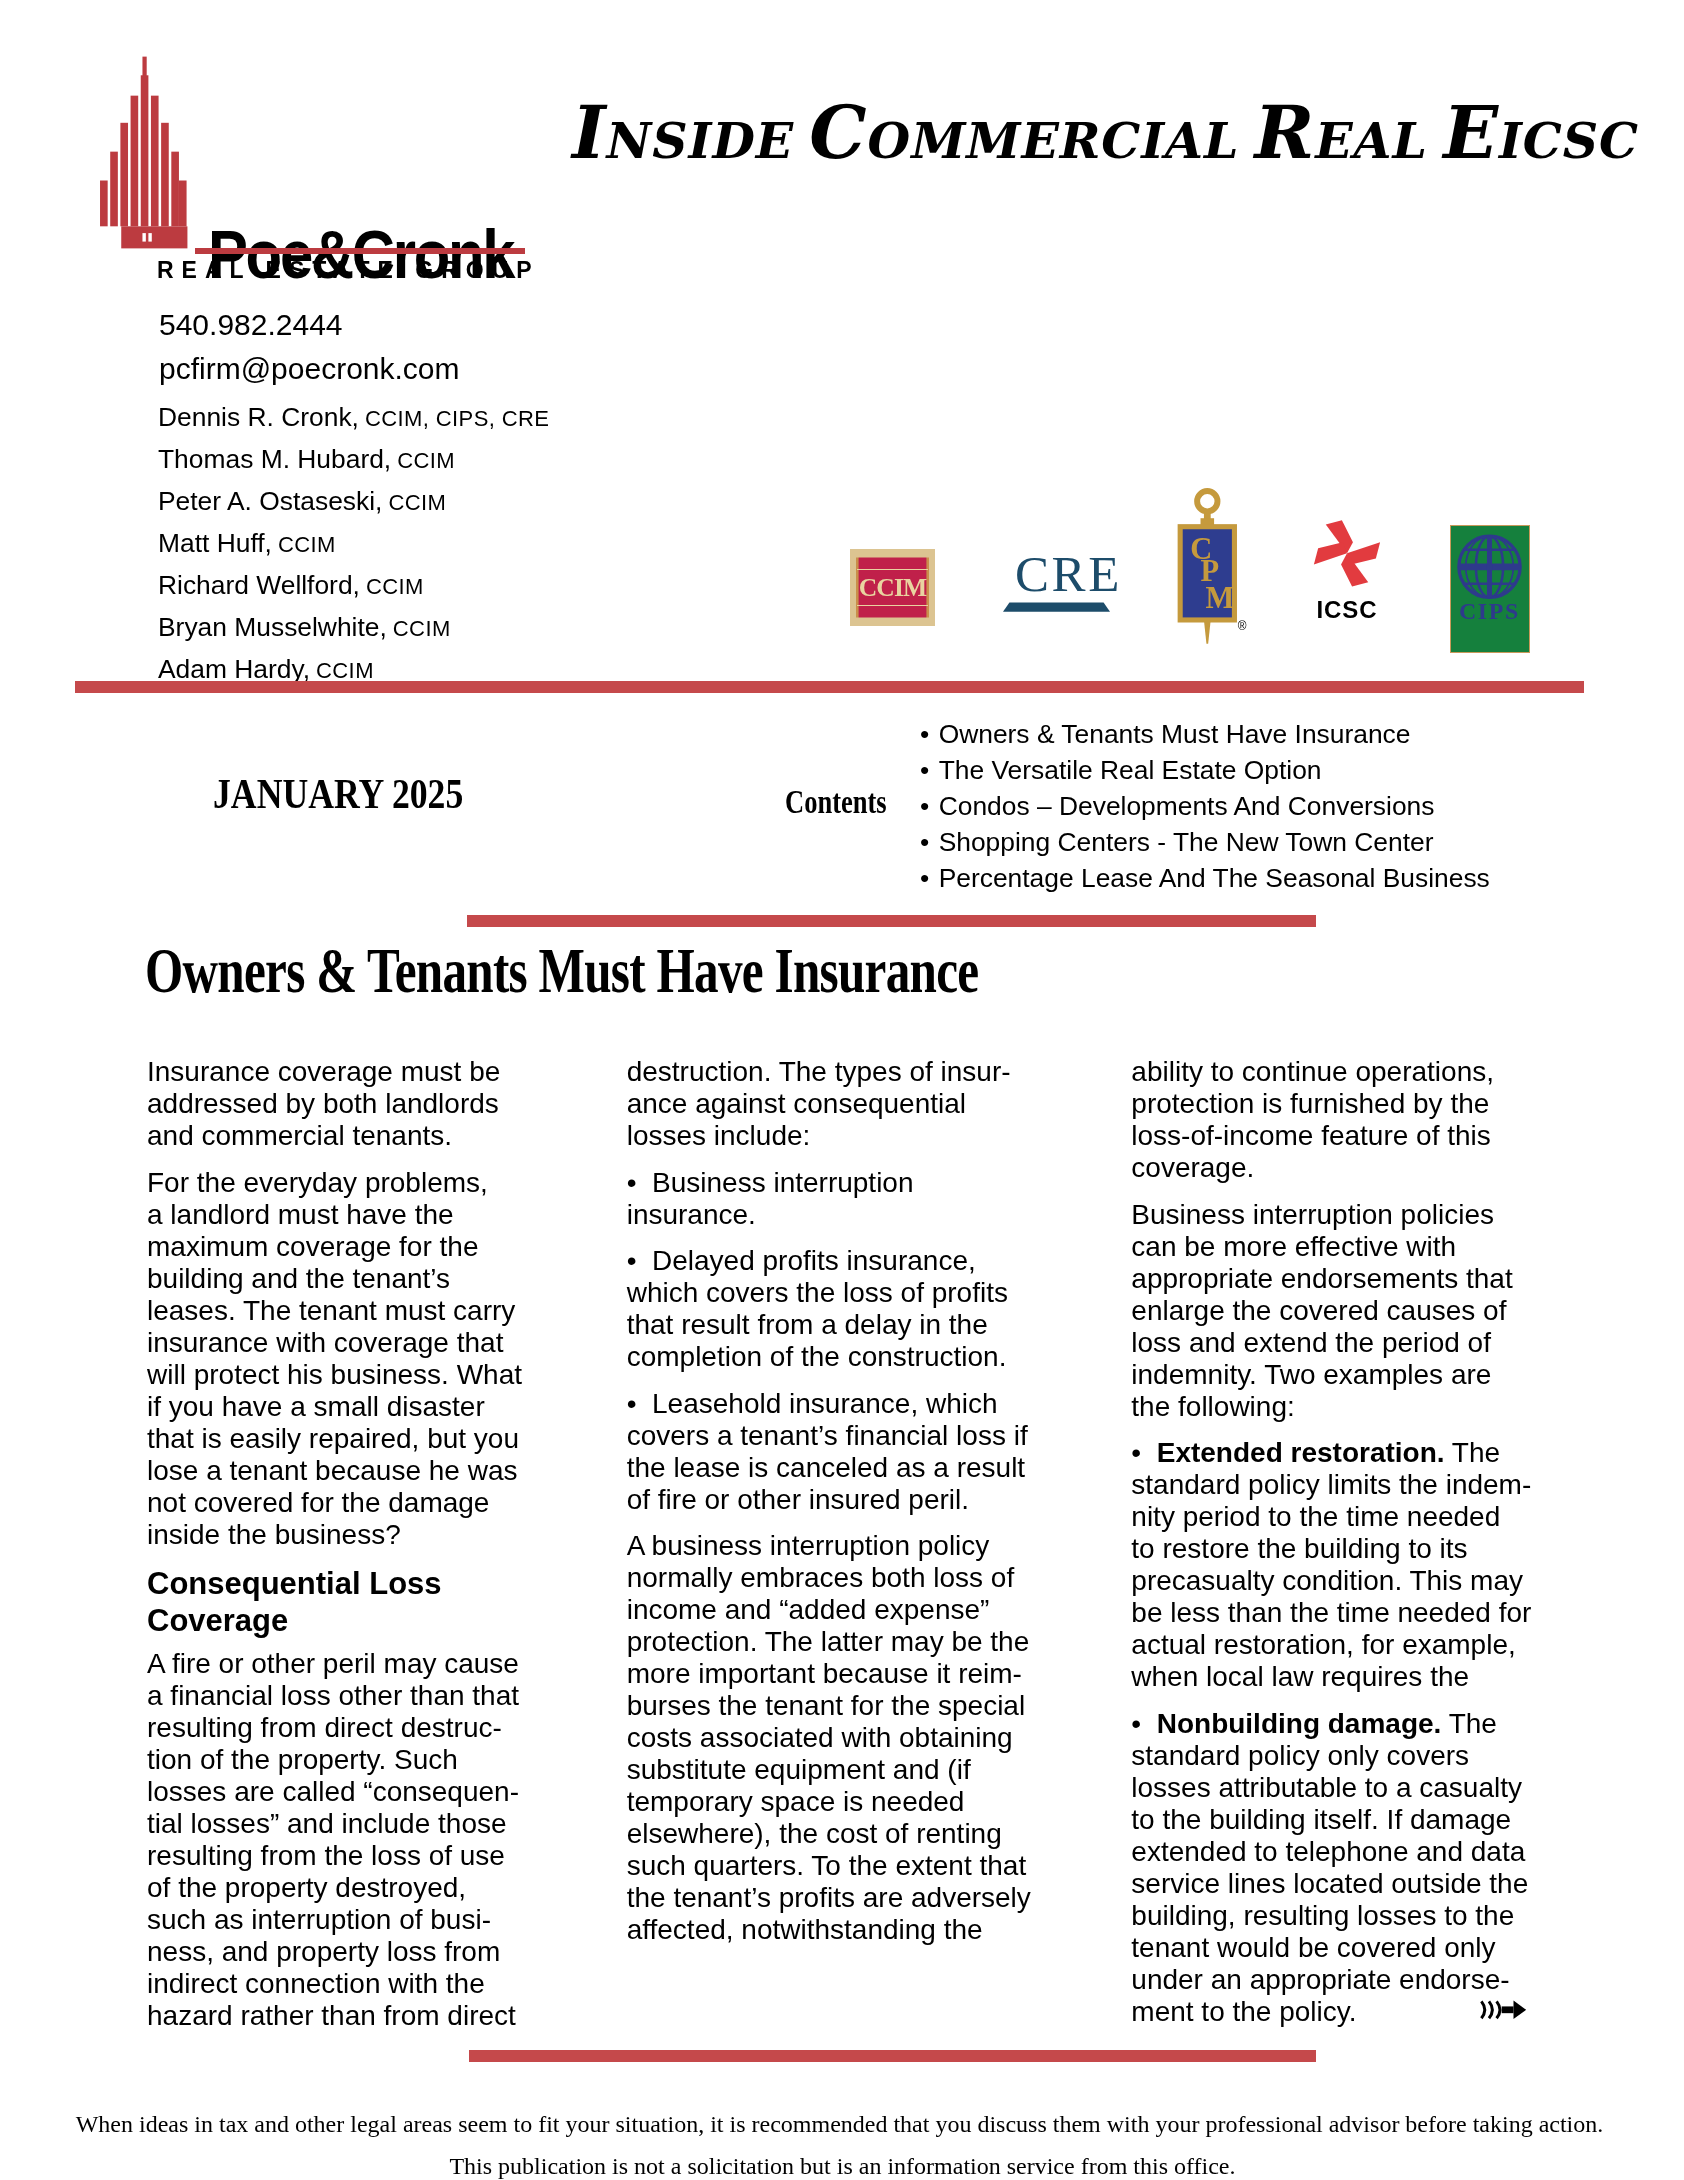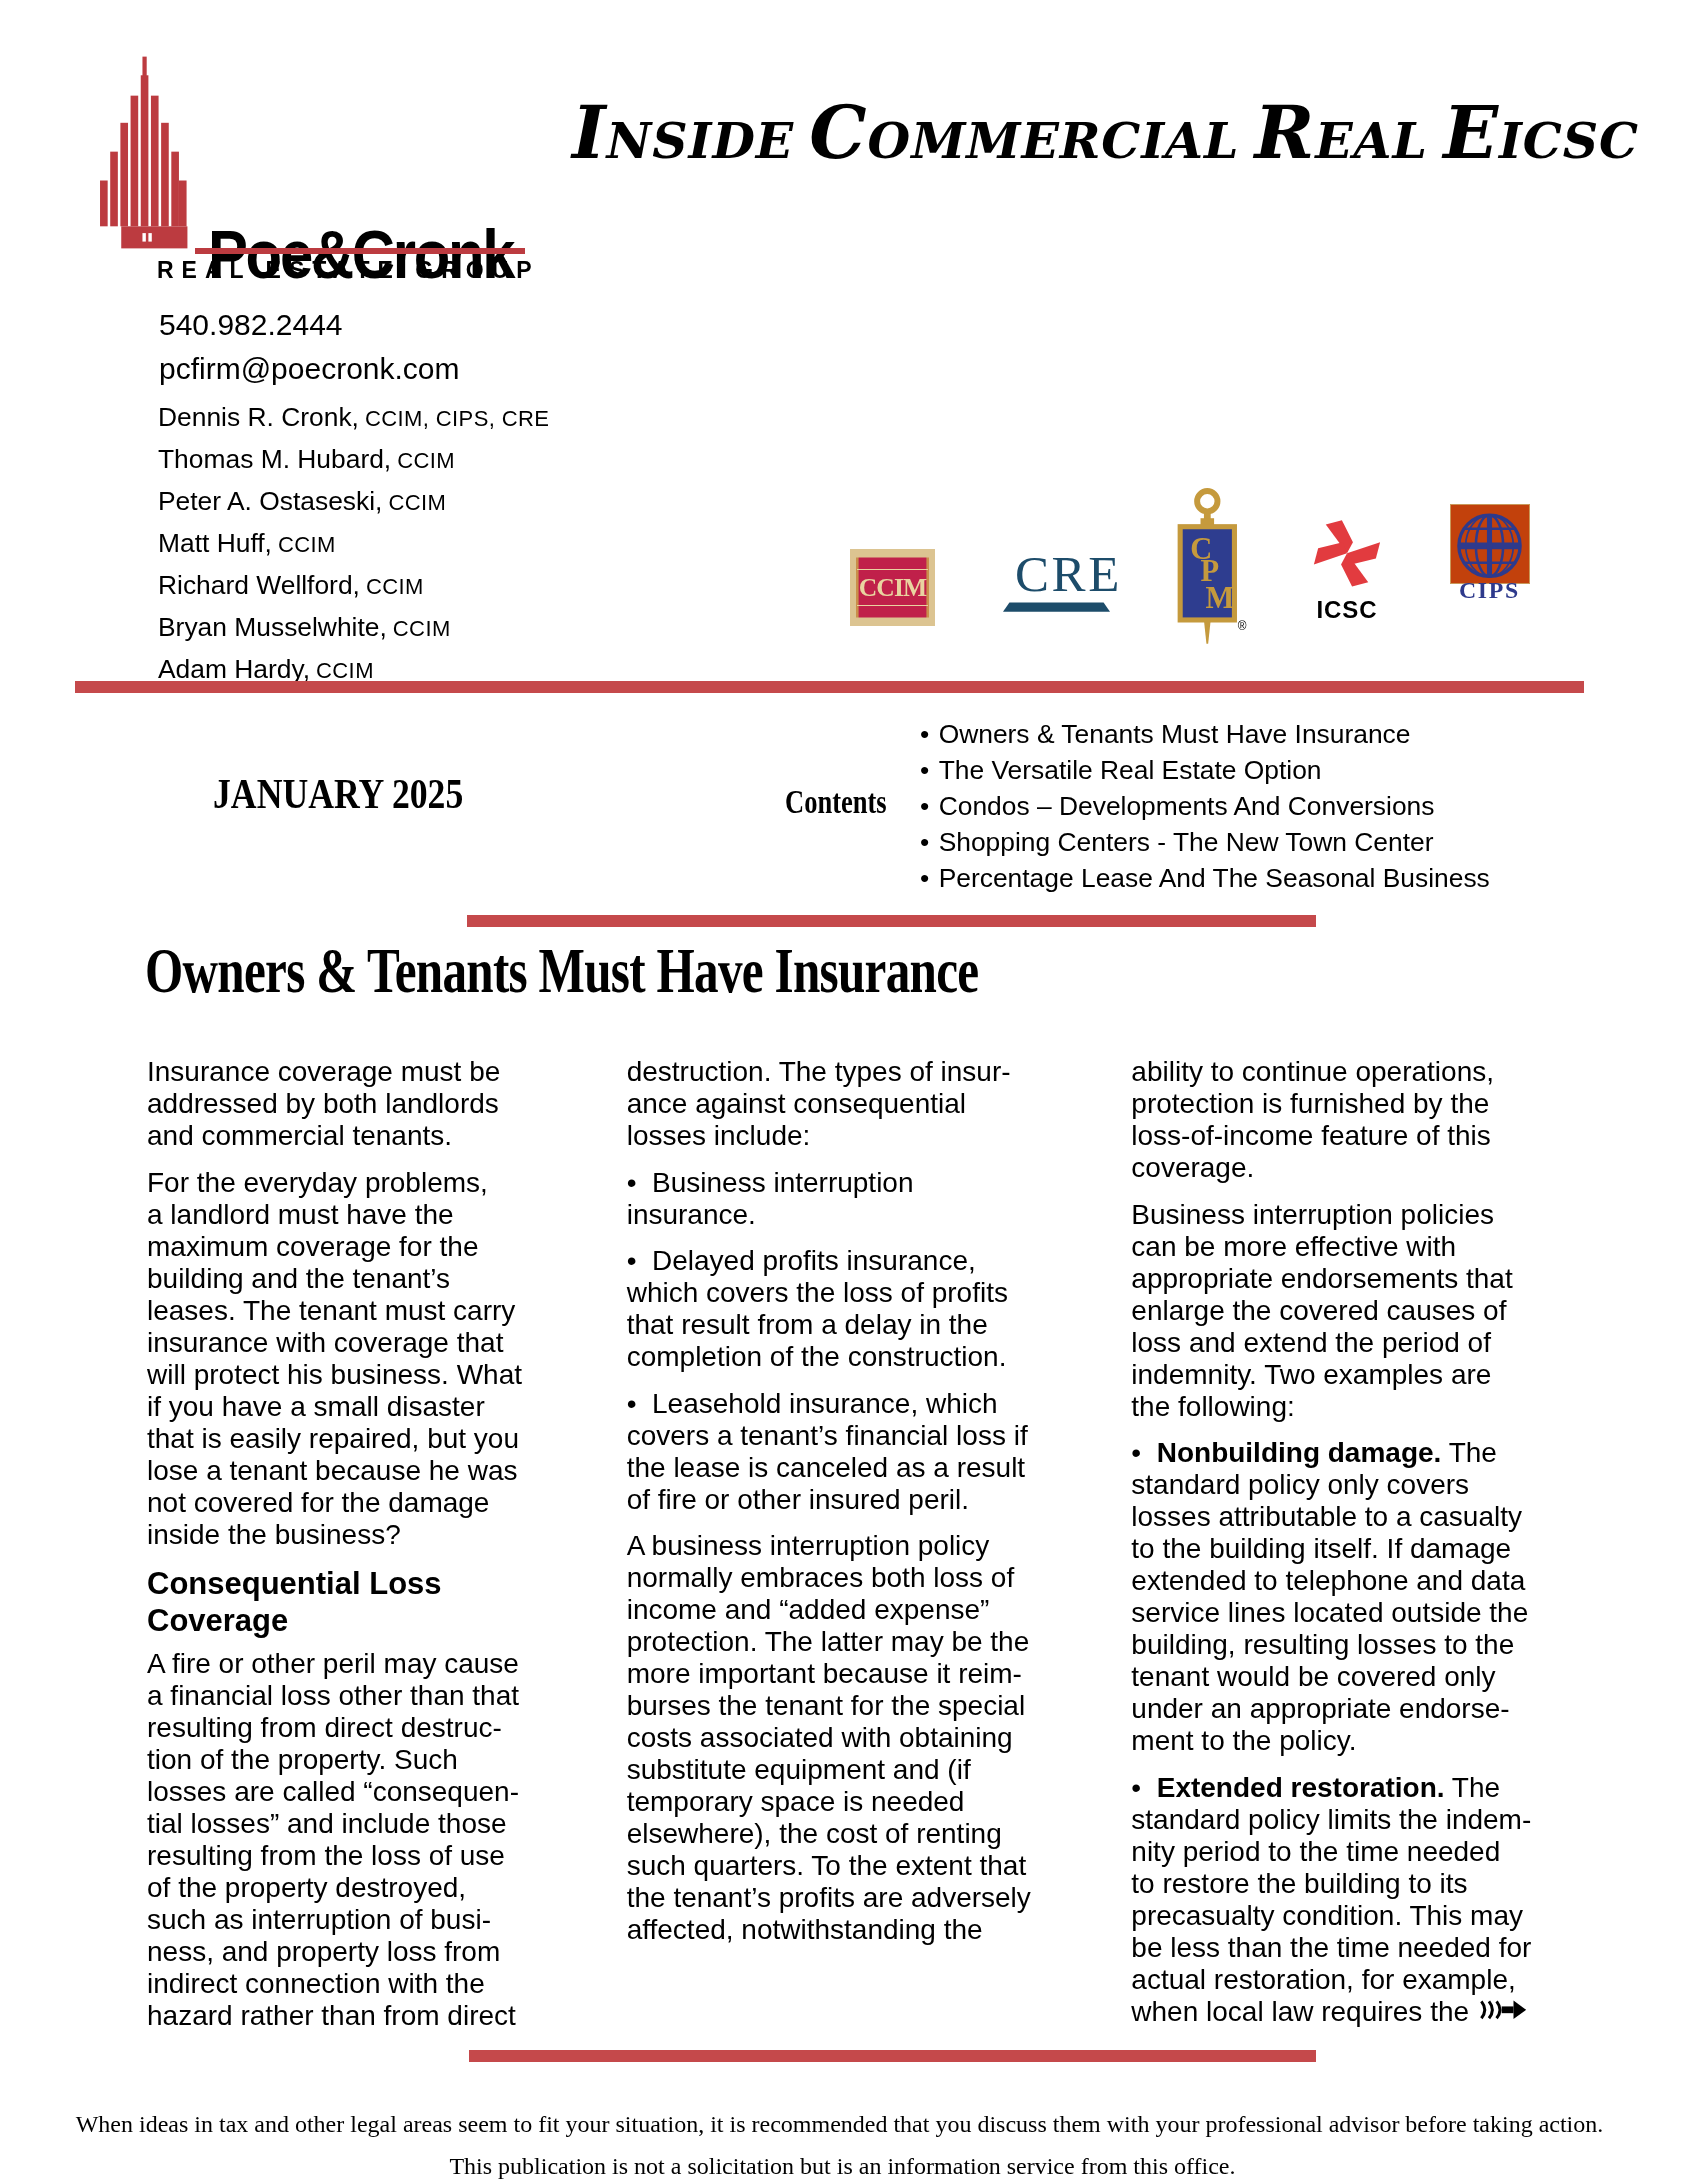--- a/index.html
+++ b/index.html
@@ -49,21 +49,21 @@
     color:#e9d3a0;letter-spacing:-0.9px;border-top:1.7px solid #e9d3a0;border-bottom:1.7px solid #e9d3a0;
     padding:2.6px 1.7px;}
   .badge-cre{left:1003px;top:550px;width:107px;text-align:center;}
   .cre-text{font-family:"Liberation Serif",serif;font-size:51px;line-height:49px;
     color:#1d4c6a;letter-spacing:2.6px;margin-left:12px;}
   .cre-bar{width:107px;height:9.4px;background:#1d4c6a;margin-top:3.4px;
     clip-path:polygon(6% 0,94% 0,100% 100%,0 100%);}
   .badge-cpm{left:1170px;top:484px;}
   .badge-icsc{left:1302px;top:514px;width:90px;text-align:center;}
   .icsc-label{font-size:24px;font-weight:bold;letter-spacing:0.9px;margin-top:1.7px;}
-  .badge-cips{left:1450px;top:504px;width:80px;height:80px;background:#c2410c;
+  .badge-cips{left:1450px;top:525px;width:80px;height:128px;background:#15803d;
     border:1.7px solid #c9995a;box-sizing:border-box;}
 
   
   .rule{background:#c5494b;height:12px;}
   .rule1{left:75px;top:681px;width:1509px;}
   .rule2{left:467px;top:915px;width:849px;}
   .rule3{left:469px;top:2050px;width:847px;}
 
   
   .issue-date{left:213px;top:773px;font-family:"Liberation Serif",serif;font-weight:bold;
@@ -282,38 +282,38 @@
 protection is furnished by the
 loss-of-income feature of this
 coverage.</p>
     <p class="para">Business interruption policies
 can be more effective with
 appropriate endorsements that
 enlarge the covered causes of
 loss and extend the period of
 indemnity. Two examples are
 the following:</p>
+    <p class="para"><span>•&nbsp; </span><b>Extended restoration.</b><span> The
+standard policy limits the indem-
+nity period to the time needed
+to restore the building to its
+precasualty condition. This may
+be less than the time needed for
+actual restoration, for example,
+when local law requires the</span></p>
     <p class="para"><span>•&nbsp; </span><b>Nonbuilding damage.</b><span> The
 standard policy only covers
 losses attributable to a casualty
 to the building itself. If damage
 extended to telephone and data
 service lines located outside the
 building, resulting losses to the
 tenant would be covered only
 under an appropriate endorse-
 ment to the policy.</span></p>
-    <p class="para"><span>•&nbsp; </span><b>Extended restoration.</b><span> The
-standard policy limits the indem-
-nity period to the time needed
-to restore the building to its
-precasualty condition. This may
-be less than the time needed for
-actual restoration, for example,
-when local law requires the</span></p>
   </div>
 </div>
 
 <svg class="abs cont-arrow" width="49" height="25.6" viewBox="0 0 58 30">
   <g stroke="#000" stroke-width="3.5" fill="none">
     <path d="M4,5 q8,10 0,20"></path>
     <path d="M13,5 q8,10 0,20"></path>
     <path d="M22,5 q8,10 0,20"></path>
   </g>
   <rect x="28" y="11" width="14" height="8" fill="#000"></rect>

